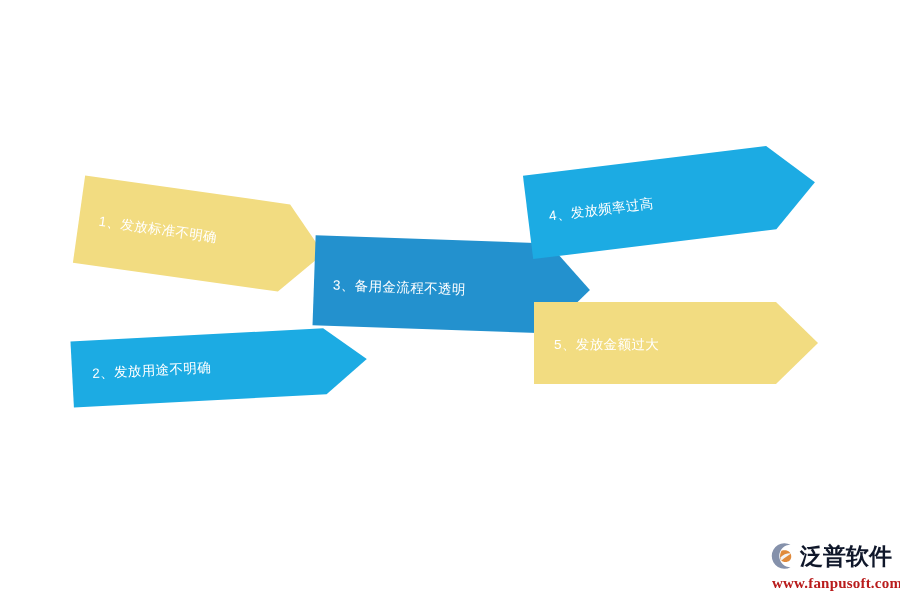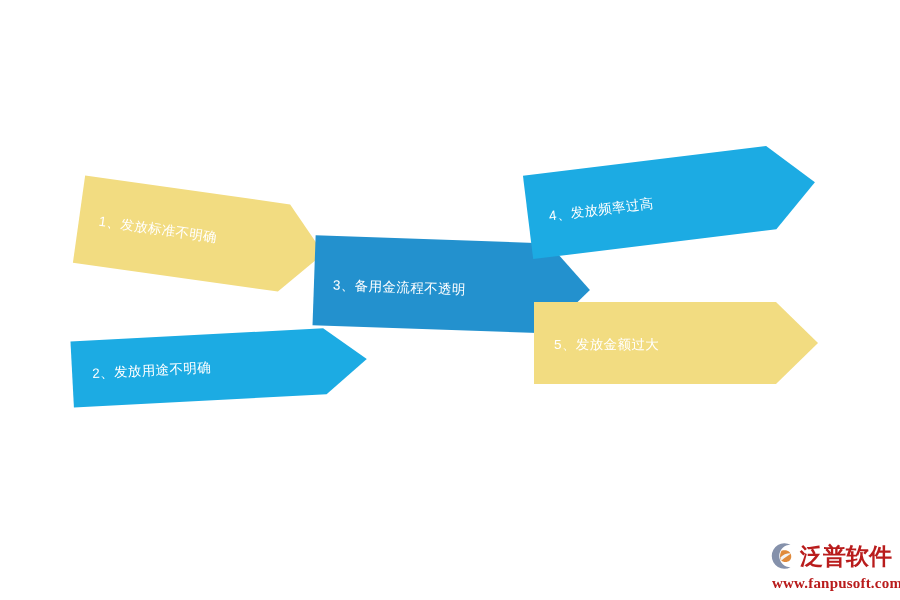--- a/index.html
+++ b/index.html
@@ -60,21 +60,21 @@
   .logo-mark {
     width: 30px;
     height: 30px;
     margin-right: 2px;
     flex: none;
   }
   .logo-wordmark {
     font-family: Liberation Serif, serif;
     font-size: 23px;
     font-weight: 700;
-    color: #b91c1c;
+    color: #0f172a;
     line-height: 1;
     letter-spacing: 0px;
     white-space: nowrap;
   }
   .logo-url {
     font-family: "Liberation Serif", "DejaVu Serif", serif;
     font-size: 15px;
     font-weight: 700;
     color: #b91c1c;
     line-height: 1;

